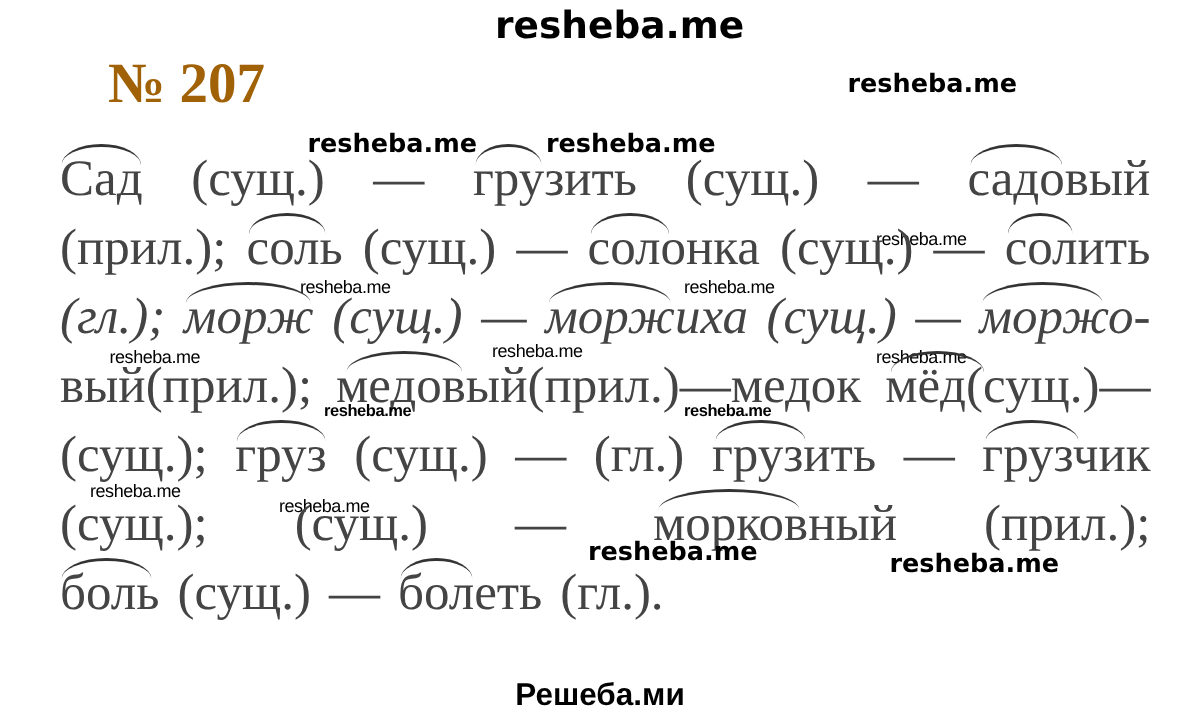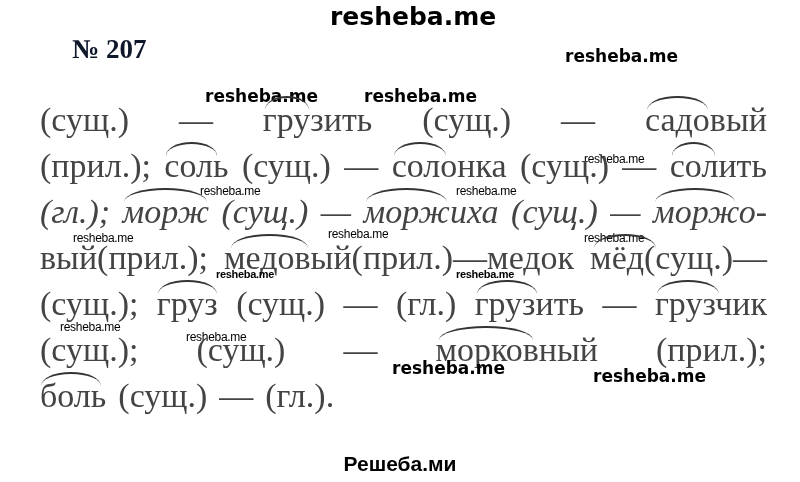--- a/index.html
+++ b/index.html
@@ -28,22 +28,22 @@
       color: #000;
       white-space: nowrap;
       letter-spacing: -0.3px;
     }
     .title {
       position: absolute;
       left: 72px;
       top: 34px;
       font-family: "Liberation Serif", serif;
       font-weight: bold;
-      font-size: 27px;
-      color: #0f172a;
+      font-size: 38px;
+      color: #a16207;
     }
     .line {
       position: absolute;
       left: 40px;
       width: 727px;
       font-size: 34px;
       line-height: 40px;
       white-space: nowrap;
       display: flex;
       justify-content: space-between;
@@ -77,20 +77,21 @@
 <body>
 
 <div class="wm-bold" style="left:330px;top:2px;font-size:25px;">resheba.me</div>
 <div class="wm-bold" style="left:565px;top:46px;font-size:17px;">resheba.me</div>
 
 <div class="title">№ 207</div>
 
 <div class="wm-bold" style="left:205px;top:86px;font-size:17px;">resheba.me</div>
 <div class="wm-bold" style="left:364px;top:86px;font-size:17px;">resheba.me</div>
 <div class="line" style="top:100px;">
+  <span class="w"><span class="arc"></span><span>Сад</span></span>
   <span class="w">(сущ.)</span>
   <span class="w">—</span>
   <span class="w"><span class="arc" style="width:40%;"></span><span>грузить</span></span>
   <span class="w">(сущ.)</span>
   <span class="w">—</span>
   <span class="w"><span class="arc" style="width:50%;"></span><span>садовый</span></span>
 </div>
 
 <div class="wm-small" style="left:584px;top:152px;font-size:12px;">resheba.me</div>
 <div class="line" style="top:146px;">
@@ -149,16 +150,17 @@
   <span class="w">(прил.);</span>
 </div>
 
 <div class="wm-bold" style="left:392px;top:358px;font-size:17px;">resheba.me</div>
 <div class="wm-bold" style="left:593px;top:366px;font-size:17px;">resheba.me</div>
 
 <div class="line left" style="top:376px;">
   <span class="w"><span class="arc" style="width:90%;"></span><span>боль</span></span>
   <span class="w">(сущ.)</span>
   <span class="w">—</span>
+  <span class="w"><span class="arc" style="width:50%;"></span><span>болеть</span></span>
   <span class="w">(гл.).</span>
 </div>
 
 <div class="footer">Решеба.ми</div>
 
 </body></html>

